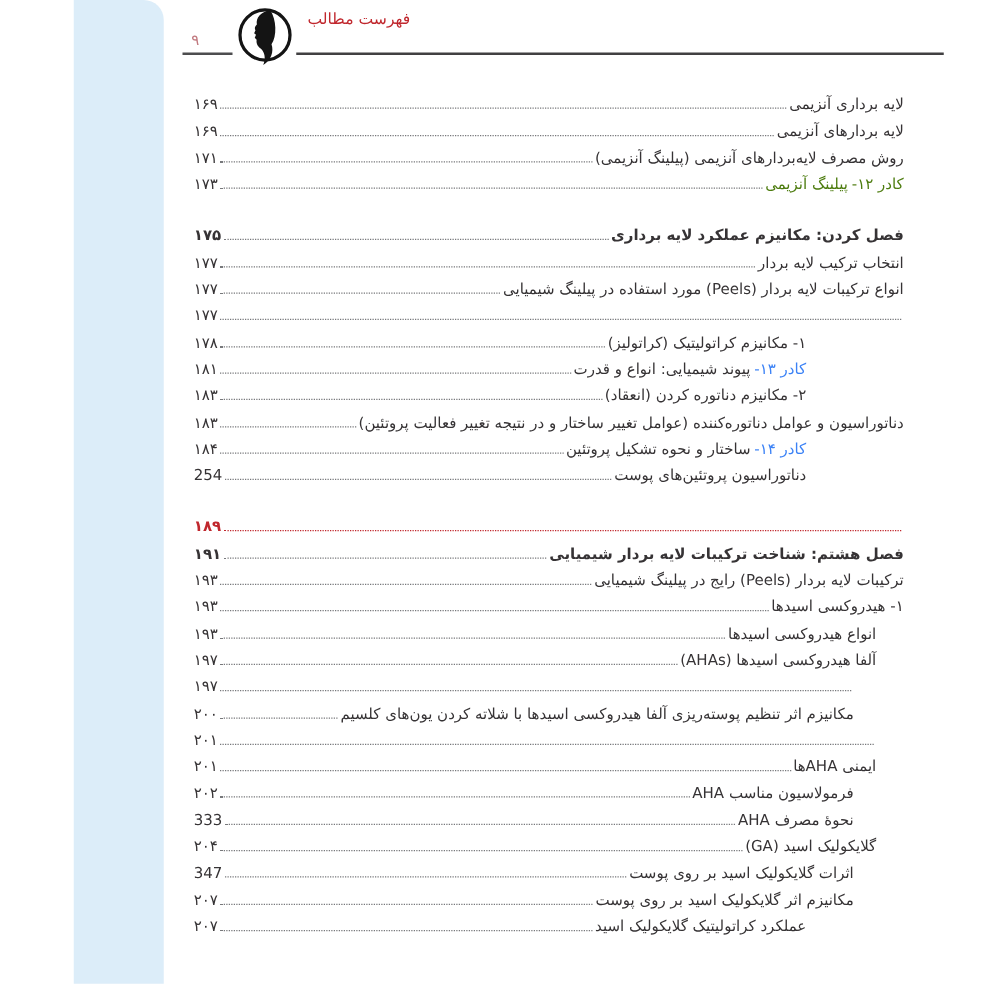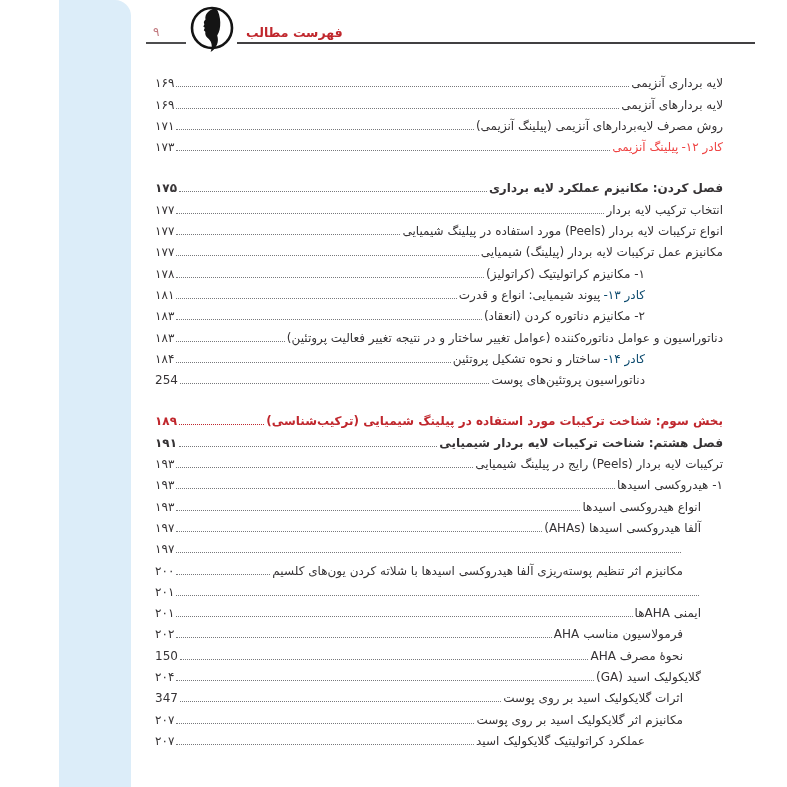--- a/index.html
+++ b/index.html
@@ -17,21 +17,21 @@
   .pagenum{
     position:absolute;left:153px;top:25px;font-size:12px;color:#c1797f;
   }
   .rule-short{
     position:absolute;left:146px;top:42px;width:40px;height:2px;background:#4d4d4f;
   }
   .logo{
     position:absolute;left:186px;top:4px;width:52px;height:52px;
   }
   .header-title{
-    position:absolute;left:246px;top:25px;font-size:12.5px;font-weight:bold;
+    position:absolute;left:246px;top:7px;font-size:12.5px;font-weight:normal;
     color:#c0272d;direction:rtl;
   }
   .rule-long{
     position:absolute;left:237px;top:42px;width:518px;height:2px;background:#414042;
   }
   
   .toc{
     position:absolute;top:70px;left:155px;width:568px;direction:rtl;
   }
   .toc-row{
@@ -49,22 +49,22 @@
   .toc-page{white-space:nowrap;flex-shrink:0;line-height:1.25;}
   
   .lvl-0{padding-right:0;}
   .lvl-1{padding-right:22px;}
   .lvl-2{padding-right:40px;}
   .lvl-3{padding-right:78px;}
   
   .style-chapter{font-weight:bold;}
   .style-part{font-weight:bold;color:#c0272d;}
   .style-part .leader{border-color:#c0272d;}
-  .style-box .toc-prefix{color:#0c4a6e;}
-  .style-box-red .toc-prefix,.style-box-red .toc-text{color:#ef4444;}
+  .style-box .toc-prefix{color:#3b82f6;}
+  .style-box-red .toc-prefix,.style-box-red .toc-text{color:#4d7c0f;}
 </style>
 </head>
 <body>
 
 <div class="band"></div>
 
 <div class="pagenum">۹</div>
 <div class="rule-short"></div>
 
 <div class="logo">
@@ -116,21 +116,20 @@
     <span class="toc-title"><span class="toc-text">انتخاب ترکیب لایه بردار</span></span>
     <span class="leader"></span>
     <span class="toc-page">۱۷۷</span>
   </div>
     <div class="toc-row lvl-0 style-normal">
     <span class="toc-title"><span class="toc-text">انواع ترکیبات لایه بردار (Peels) مورد استفاده در پیلینگ شیمیایی</span></span>
     <span class="leader"></span>
     <span class="toc-page">۱۷۷</span>
   </div>
     <div class="toc-row lvl-0 style-normal">
-    <span class="toc-title"><span class="toc-text">مکانیزم عمل ترکیبات لایه بردار (پیلینگ) شیمیایی</span></span>
     <span class="leader"></span>
     <span class="toc-page">۱۷۷</span>
   </div>
     <div class="toc-row lvl-3 style-normal">
     <span class="toc-title"><span class="toc-text">۱- مکانیزم کراتولیتیک (کراتولیز)</span></span>
     <span class="leader"></span>
     <span class="toc-page">۱۷۸</span>
   </div>
     <div class="toc-row lvl-3 style-box">
     <span class="toc-title"><span class="toc-prefix">کادر ۱۳-</span><span class="toc-text">پیوند شیمیایی: انواع و قدرت</span></span>
@@ -152,21 +151,20 @@
     <span class="leader"></span>
     <span class="toc-page">۱۸۴</span>
   </div>
     <div class="toc-row lvl-3 style-normal">
     <span class="toc-title"><span class="toc-text">دناتوراسیون پروتئین‌های پوست</span></span>
     <span class="leader"></span>
     <span class="toc-page">254</span>
   </div>
     <div class="gap"></div>
     <div class="toc-row lvl-0 style-part">
-    <span class="toc-title"><span class="toc-text">بخش سوم: شناخت ترکیبات مورد استفاده در پیلینگ شیمیایی (ترکیب‌شناسی)</span></span>
     <span class="leader"></span>
     <span class="toc-page">۱۸۹</span>
   </div>
     <div class="toc-row lvl-0 style-chapter">
     <span class="toc-title"><span class="toc-text">فصل هشتم: شناخت ترکیبات لایه بردار شیمیایی</span></span>
     <span class="leader"></span>
     <span class="toc-page">۱۹۱</span>
   </div>
     <div class="toc-row lvl-0 style-normal">
     <span class="toc-title"><span class="toc-text">ترکیبات لایه بردار (Peels) رایج در پیلینگ شیمیایی</span></span>
@@ -207,21 +205,21 @@
     <span class="toc-page">۲۰۱</span>
   </div>
     <div class="toc-row lvl-2 style-normal">
     <span class="toc-title"><span class="toc-text">فرمولاسیون مناسب AHA</span></span>
     <span class="leader"></span>
     <span class="toc-page">۲۰۲</span>
   </div>
     <div class="toc-row lvl-2 style-normal">
     <span class="toc-title"><span class="toc-text">نحوۀ مصرف AHA</span></span>
     <span class="leader"></span>
-    <span class="toc-page">150</span>
+    <span class="toc-page">333</span>
   </div>
     <div class="toc-row lvl-1 style-normal">
     <span class="toc-title"><span class="toc-text">گلایکولیک اسید (GA)</span></span>
     <span class="leader"></span>
     <span class="toc-page">۲۰۴</span>
   </div>
     <div class="toc-row lvl-2 style-normal">
     <span class="toc-title"><span class="toc-text">اثرات گلایکولیک اسید بر روی پوست</span></span>
     <span class="leader"></span>
     <span class="toc-page">347</span>

